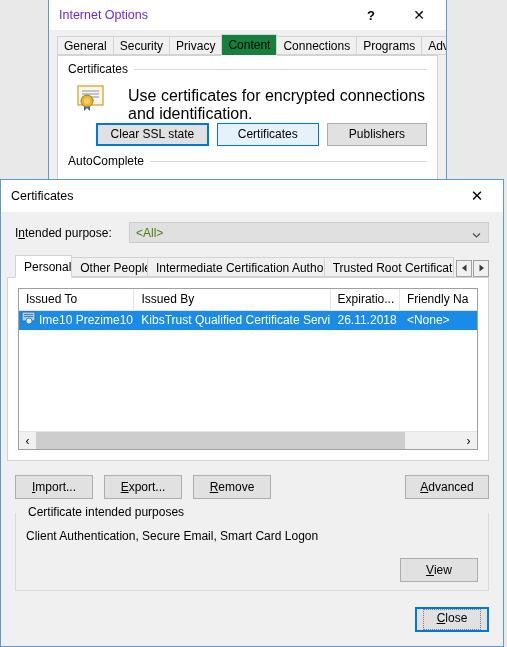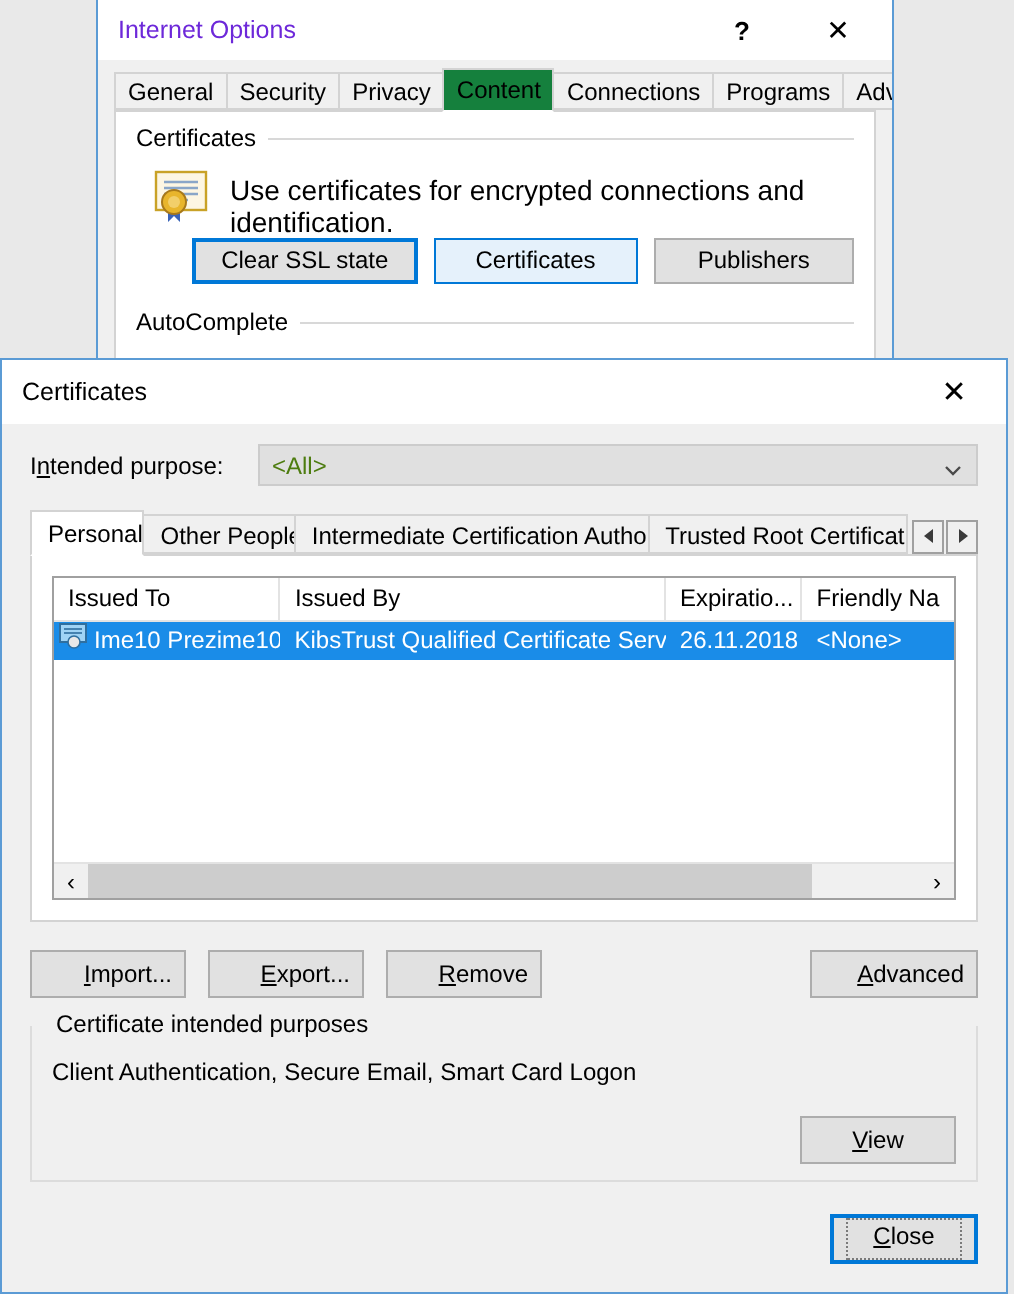--- a/index.html
+++ b/index.html
@@ -124,22 +124,22 @@
     margin-top: 8px;
   }
   #io-cert-icon {
     width: 30px;
     height: 28px;
     margin-left: 8px;
     flex: none;
     position: relative;
   }
   #io-cert-text {
-    margin-left: 9px;
-    font-size: 14px;
+    margin-left: 22px;
+    font-size: 16px;
     padding-top: 3px;
   }
   #io-cert-buttons {
     display: flex;
     margin-top: 0;
     margin-left: 28px;
   }
   .win-btn {
     font-family: "Liberation Sans", sans-serif;
     font-size: 12px;
@@ -282,21 +282,21 @@
     border: 1px solid #a0a0a0;
     box-sizing: border-box;
     display: flex;
     align-items: center;
     justify-content: center;
     margin-left: 1px;
     cursor: default;
   }
 
   #cert-tabpanel {
-    margin: 0 14px 0 14px;
+    margin: 0 14px 0 6px;
     background: #ffffff;
     border: 1px solid #d3d3d3;
     height: 184px;
     box-sizing: border-box;
     position: relative;
     padding: 18px;
   }
   #cert-listview {
     position: absolute;
     left: 10px;
@@ -390,21 +390,21 @@
     background: #cdcdcd;
     cursor: default;
   }
 
   #cert-actions {
     display: flex;
     align-items: center;
     margin: 14px 14px 0 14px;
     position: relative;
   }
-  #cert-actions .win-btn { height: 24px; line-height: 22px; text-align: right; }
+  #cert-actions .win-btn { height: 24px; line-height: 22px; }
   #btn-import { width: 78px; }
   #btn-export { width: 78px; margin-left: 11px; }
   #btn-remove { width: 78px; margin-left: 11px; }
   #btn-advanced { width: 84px; position: absolute; right: 0; }
 
   #cert-purposes-group {
     margin: 14px 14px 0 14px;
     border: 1px solid #dcdcdc;
     border-top: none;
     height: 78px;

